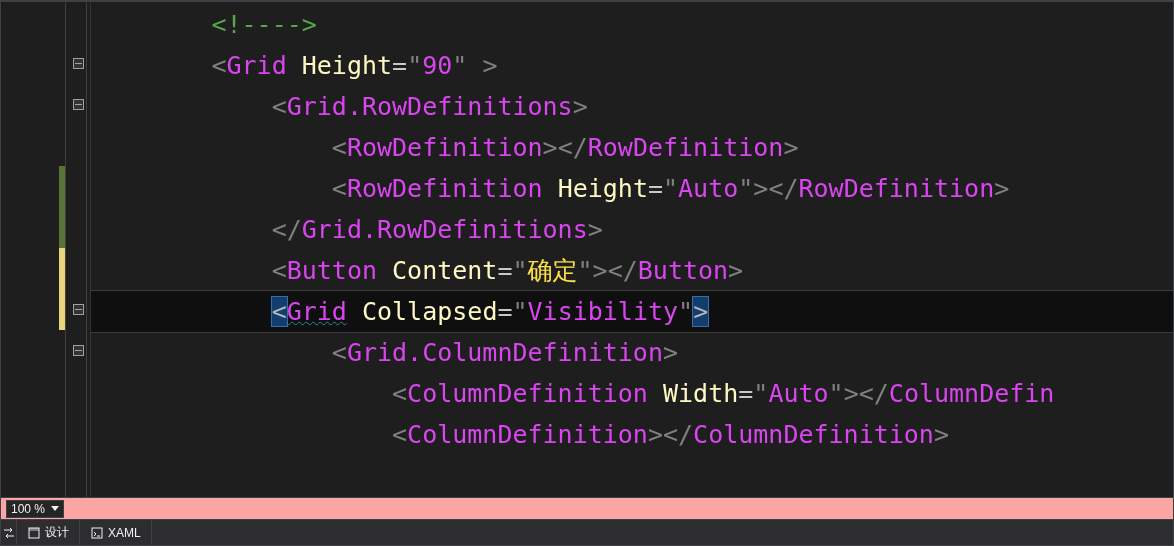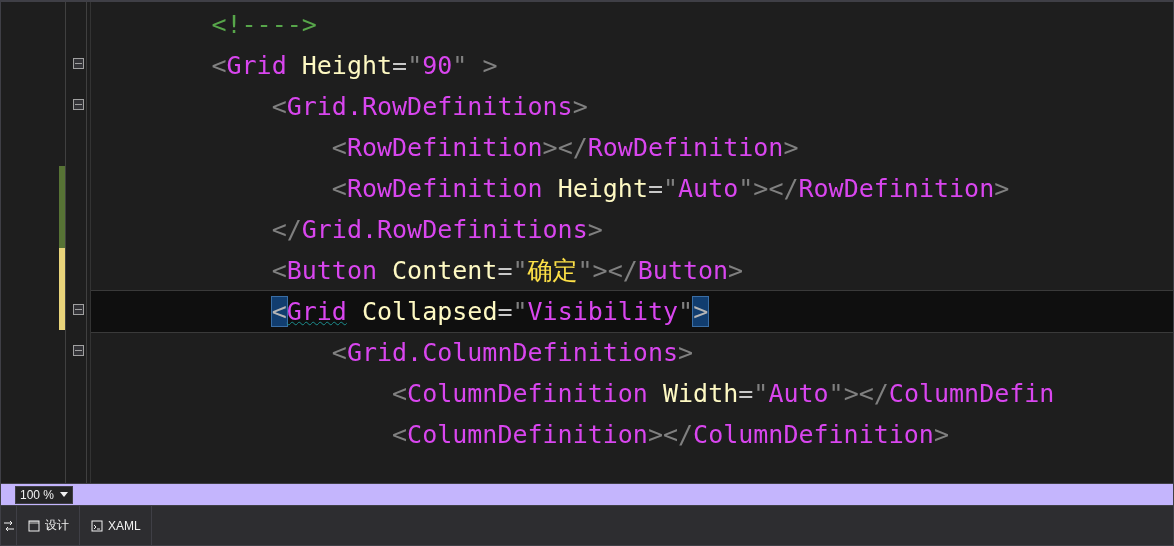--- a/index.html
+++ b/index.html
@@ -103,46 +103,46 @@
   }
   .c-punct { color: #808080; }
   .c-elem { color: #d946ef; }
   .c-attr { color: #fef9c3; }
   .c-eq { color: #c8c8c8; }
   .c-str { color: #fde047; }
   .c-comment { color: #57a64a; }
   .c-bracket-hl { color: #b5b5b5; background: #113d6f; outline: 1px solid #3a6ea5;}
   .zoom-bar {
     height: 22px;
-    background: #c4b5fd;
+    background: #fca5a5;
     border-top: 1px solid #3f3f46;
     display: flex;
     align-items: center;
     font-size: 12px;
     color: #f1f1f1;
     font-family: "Segoe UI", Arial, sans-serif;
-    padding-left: 14px;
+    padding-left: 5px;
   }
   .zoom-box {
     display: flex;
     align-items: center;
     gap: 6px;
     border: 1px solid #3f3f46;
     height: 18px;
     padding: 0 4px;
     background: #252526;
   }
   .zoom-arrow {
     width: 0; height: 0;
     border-left: 4px solid transparent;
     border-right: 4px solid transparent;
     border-top: 5px solid #f1f1f1;
   }
   .tab-strip {
-    height: 40px;
+    height: 26px;
     background: #2d2d30;
     border-top: 1px solid #3f3f46;
     display: flex;
     align-items: stretch;
     font-size: 12px;
     font-family: "Microsoft YaHei", "Segoe UI", Arial, sans-serif;
   }
   .tab {
     display: flex;
     align-items: center;
@@ -216,21 +216,21 @@
       <div class="code-line"><span>                </span><span class="c-punct">&lt;</span><span class="c-elem">RowDefinition</span><span class="c-punct">&gt;</span><span class="c-punct">&lt;/</span><span class="c-elem">RowDefinition</span><span class="c-punct">&gt;</span></div>
 
       <div class="code-line"><span>                </span><span class="c-punct">&lt;</span><span class="c-elem">RowDefinition</span><span> </span><span class="c-attr">Height</span><span class="c-eq">=</span><span class="c-punct">"</span><span class="c-elem">Auto</span><span class="c-punct">"</span><span class="c-punct">&gt;</span><span class="c-punct">&lt;/</span><span class="c-elem">RowDefinition</span><span class="c-punct">&gt;</span></div>
 
       <div class="code-line"><span>            </span><span class="c-punct">&lt;/</span><span class="c-elem">Grid.RowDefinitions</span><span class="c-punct">&gt;</span></div>
 
       <div class="code-line"><span>            </span><span class="c-punct">&lt;</span><span class="c-elem">Button</span><span> </span><span class="c-attr">Content</span><span class="c-eq">=</span><span class="c-punct">"</span><span class="c-str">确定</span><span class="c-punct">"</span><span class="c-punct">&gt;</span><span class="c-punct">&lt;/</span><span class="c-elem">Button</span><span class="c-punct">&gt;</span></div>
 
       <div class="code-line hl-line"><span>            </span><span class="c-bracket-hl">&lt;</span><span class="c-elem squiggle">Grid</span><span> </span><span class="c-attr">Collapsed</span><span class="c-eq">=</span><span class="c-punct">"</span><span class="c-elem">Visibility</span><span class="c-punct">"</span><span class="c-bracket-hl">&gt;</span></div>
 
-      <div class="code-line"><span>                </span><span class="c-punct">&lt;</span><span class="c-elem">Grid.ColumnDefinitions</span><span class="c-punct">&gt;</span></div>
+      <div class="code-line"><span>                </span><span class="c-punct">&lt;</span><span class="c-elem">Grid.ColumnDefinition</span><span class="c-punct">&gt;</span></div>
 
       <div class="code-line"><span>                    </span><span class="c-punct">&lt;</span><span class="c-elem">ColumnDefinition</span><span> </span><span class="c-attr">Width</span><span class="c-eq">=</span><span class="c-punct">"</span><span class="c-elem">Auto</span><span class="c-punct">"</span><span class="c-punct">&gt;</span><span class="c-punct">&lt;/</span><span class="c-elem">ColumnDefin</span></div>
 
       <div class="code-line"><span>                    </span><span class="c-punct">&lt;</span><span class="c-elem">ColumnDefinition</span><span class="c-punct">&gt;</span><span class="c-punct">&lt;/</span><span class="c-elem">ColumnDefinition</span><span class="c-punct">&gt;</span></div>
 
     </div>
   </div>
 
   <div class="zoom-bar">
     <div class="zoom-box">

